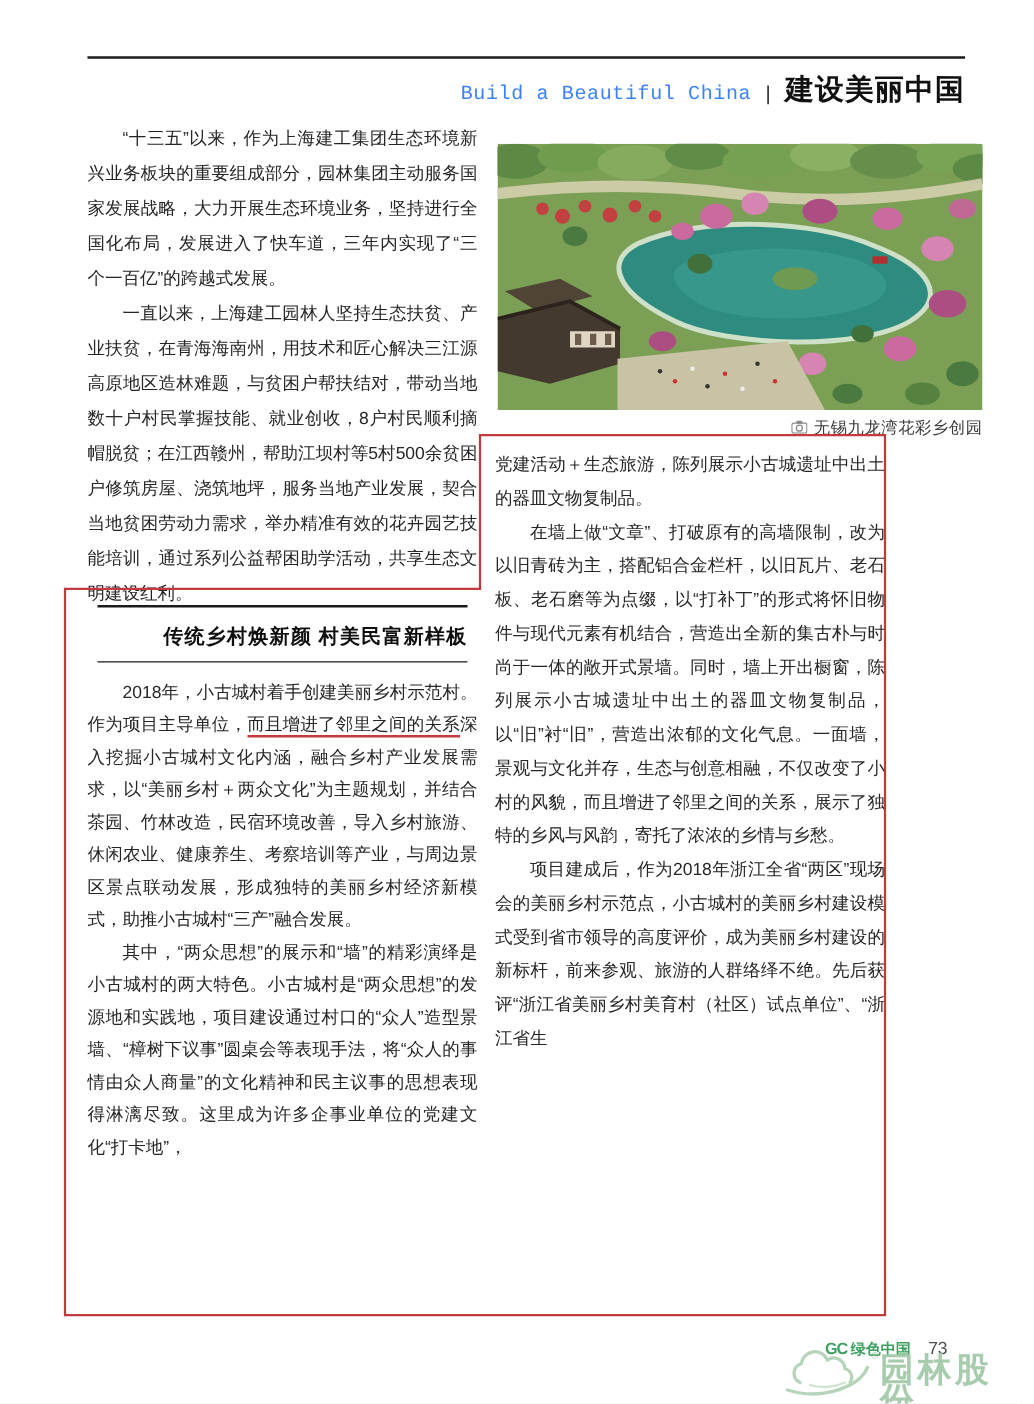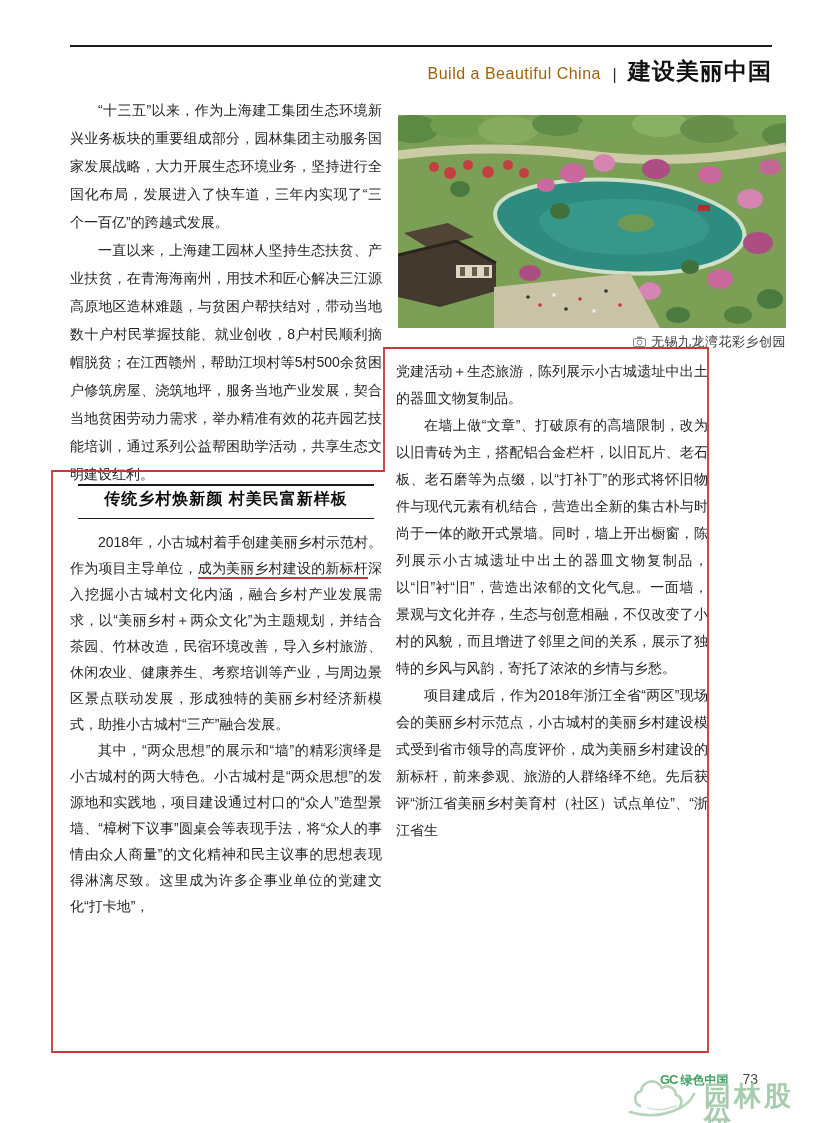--- a/index.html
+++ b/index.html
@@ -5,36 +5,36 @@
   html,body{margin:0;padding:0;background:#e8e8e8;}
   .page{
     position:relative;width:827px;height:1123px;margin:0 auto;
     background:#ffffff;overflow:hidden;
     font-family:"Liberation Sans","DejaVu Sans",sans-serif;
     color:#222;
   }
   
   .top-rule{position:absolute;left:70px;top:45px;width:702px;height:2px;background:#1c1c1c;}
   .header{position:absolute;left:70px;top:56px;width:702px;text-align:right;white-space:nowrap;}
-  .header .en{font-family:Liberation Sans, sans-serif;font-size:16px;color:#a16207;letter-spacing:.5px;}
+  .header .en{font-family:Liberation Mono, monospace;font-size:16px;color:#3b82f6;letter-spacing:.5px;}
   .header .sep{display:inline-block;margin:0 7px;color:#2b2b2b;font-size:16px;transform:translateY(1px);}
   .header .zh{font-size:23px;font-weight:bold;color:#111;letter-spacing:1px;}
 
   
   .coltext{position:absolute;text-align:justify;font-size:14px;color:#252525;}
   .coltext p{margin:0;text-indent:2em;}
   .left-top{left:70px;top:96px;width:312px;line-height:28px;}
   .left-boxed{left:70px;top:478px;width:312px;line-height:26px;}
   .right-text{left:396px;top:358px;width:312px;line-height:27px;}
   .right-text p:first-child{text-indent:0;}
 
   .section-head{margin:6px 8px 0 8px;}
   .section-head .hrule{height:1.5px;background:#1a1a1a;}
   .section-head h2{
-    margin:0;padding:0 0 6px 0;text-align:center;
+    margin:0;padding:11px 0 6px 0;text-align:right;
     font-size:16px;font-weight:bold;color:#0f0f0f;letter-spacing:1px;text-indent:0;
   }
   .left-boxed .section-head + p{margin-top:10px;}
 
   .company{border-bottom:2px solid #c23a3c;padding-bottom:1px;}
 
   
   .photo{position:absolute;left:398px;top:115px;width:388px;height:213px;display:block;}
   .caption{
     position:absolute;left:398px;top:333px;width:388px;text-align:right;
@@ -72,21 +72,21 @@
     <p>“十三五”以来，作为上海建工集团生态环境新兴业务板块的重要组成部分，园林集团主动服务国家发展战略，大力开展生态环境业务，坚持进行全国化布局，发展进入了快车道，三年内实现了“三个一百亿”的跨越式发展。</p>
     <p>一直以来，上海建工园林人坚持生态扶贫、产业扶贫，在青海海南州，用技术和匠心解决三江源高原地区造林难题，与贫困户帮扶结对，带动当地数十户村民掌握技能、就业创收，8户村民顺利摘帽脱贫；在江西赣州，帮助江坝村等5村500余贫困户修筑房屋、浇筑地坪，服务当地产业发展，契合当地贫困劳动力需求，举办精准有效的花卉园艺技能培训，通过系列公益帮困助学活动，共享生态文明建设红利。</p>
   </div>
 
   <div class="coltext left-boxed">
     <div class="section-head">
       <div class="hrule"></div>
       <h2>传统乡村焕新颜  村美民富新样板</h2>
       <div class="hrule"></div>
     </div>
-    <p><span>2018年，小古城村着手创建美丽乡村示范村。作为项目主导单位，</span><span class="company">成为美丽乡村建设的新标杆</span><span>深入挖掘小古城村文化内涵，融合乡村产业发展需求，以“美丽乡村＋两众文化”为主题规划，并结合茶园、竹林改造，民宿环境改善，导入乡村旅游、休闲农业、健康养生、考察培训等产业，与周边景区景点联动发展，形成独特的美丽乡村经济新模式，助推小古城村“三产”融合发展。</span></p>
+    <p><span>2018年，小古城村着手创建美丽乡村示范村。作为项目主导单位，</span><span class="company">而且增进了邻里之间的关系</span><span>深入挖掘小古城村文化内涵，融合乡村产业发展需求，以“美丽乡村＋两众文化”为主题规划，并结合茶园、竹林改造，民宿环境改善，导入乡村旅游、休闲农业、健康养生、考察培训等产业，与周边景区景点联动发展，形成独特的美丽乡村经济新模式，助推小古城村“三产”融合发展。</span></p>
     <p>其中，“两众思想”的展示和“墙”的精彩演绎是小古城村的两大特色。小古城村是“两众思想”的发源地和实践地，项目建设通过村口的“众人”造型景墙、“樟树下议事”圆桌会等表现手法，将“众人的事情由众人商量”的文化精神和民主议事的思想表现得淋漓尽致。这里成为许多企事业单位的党建文化“打卡地”，</p>
   </div>
 
   <svg class="photo" viewBox="0 0 388 213" aria-hidden="true">
     <rect width="388" height="213" fill="#7ba055"></rect>
 
     <g>
       <ellipse cx="15" cy="14" rx="26" ry="14" fill="#5c8a45"></ellipse>
       <ellipse cx="60" cy="10" rx="28" ry="13" fill="#6f9c4f"></ellipse>
       <ellipse cx="110" cy="15" rx="30" ry="14" fill="#86ab60"></ellipse>

